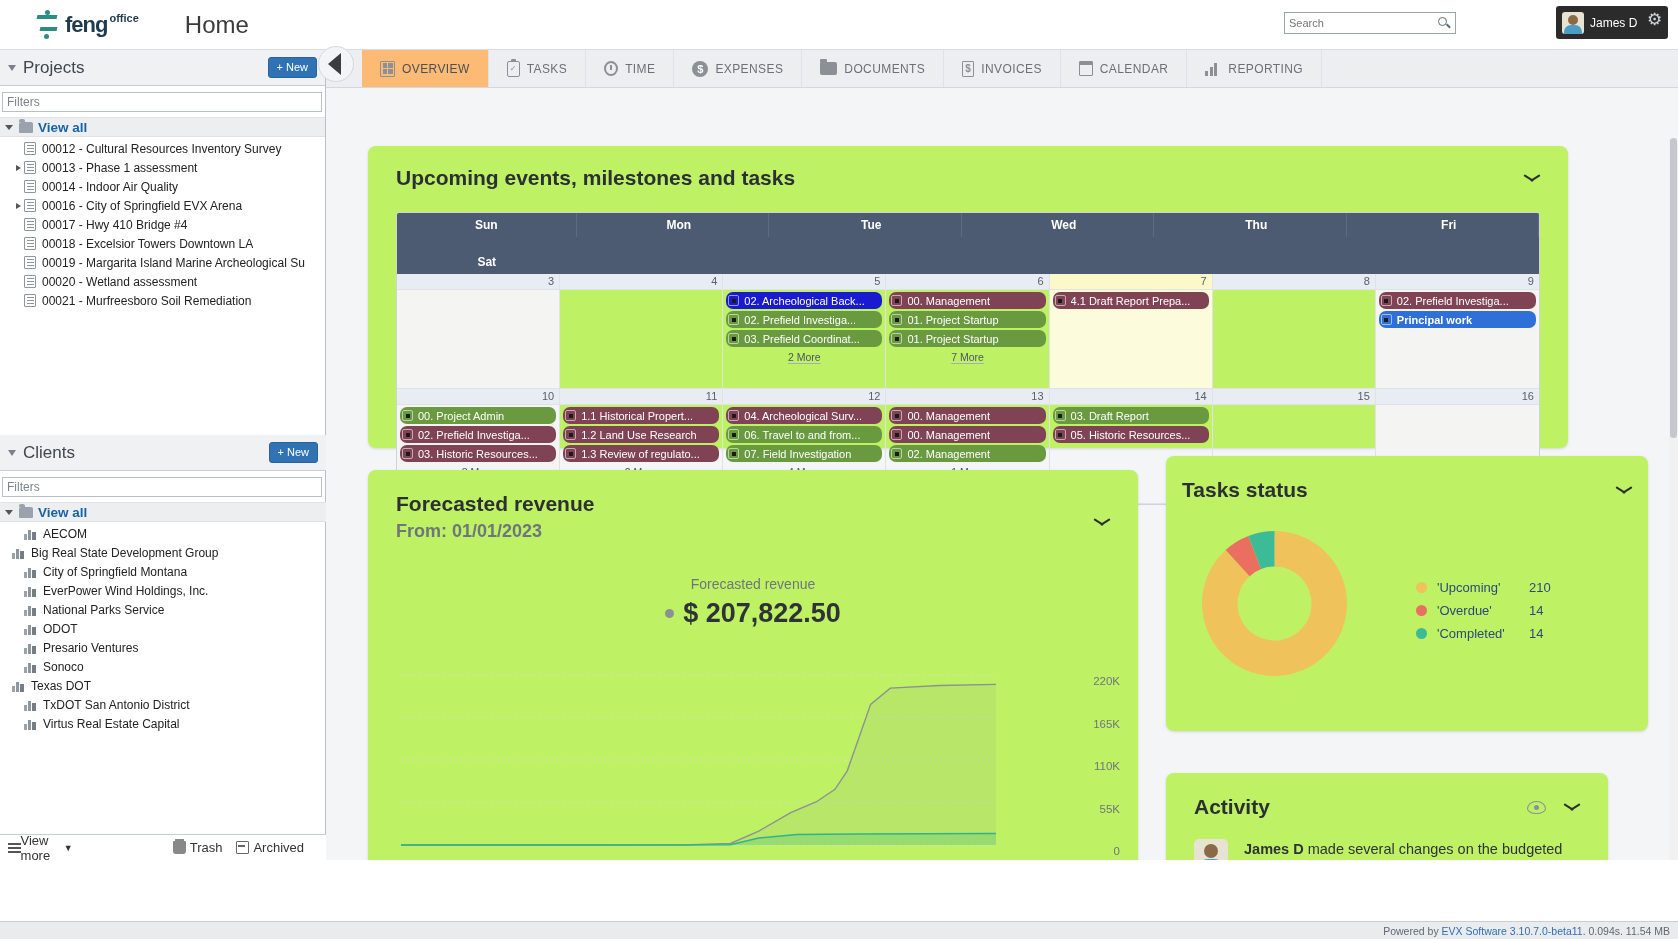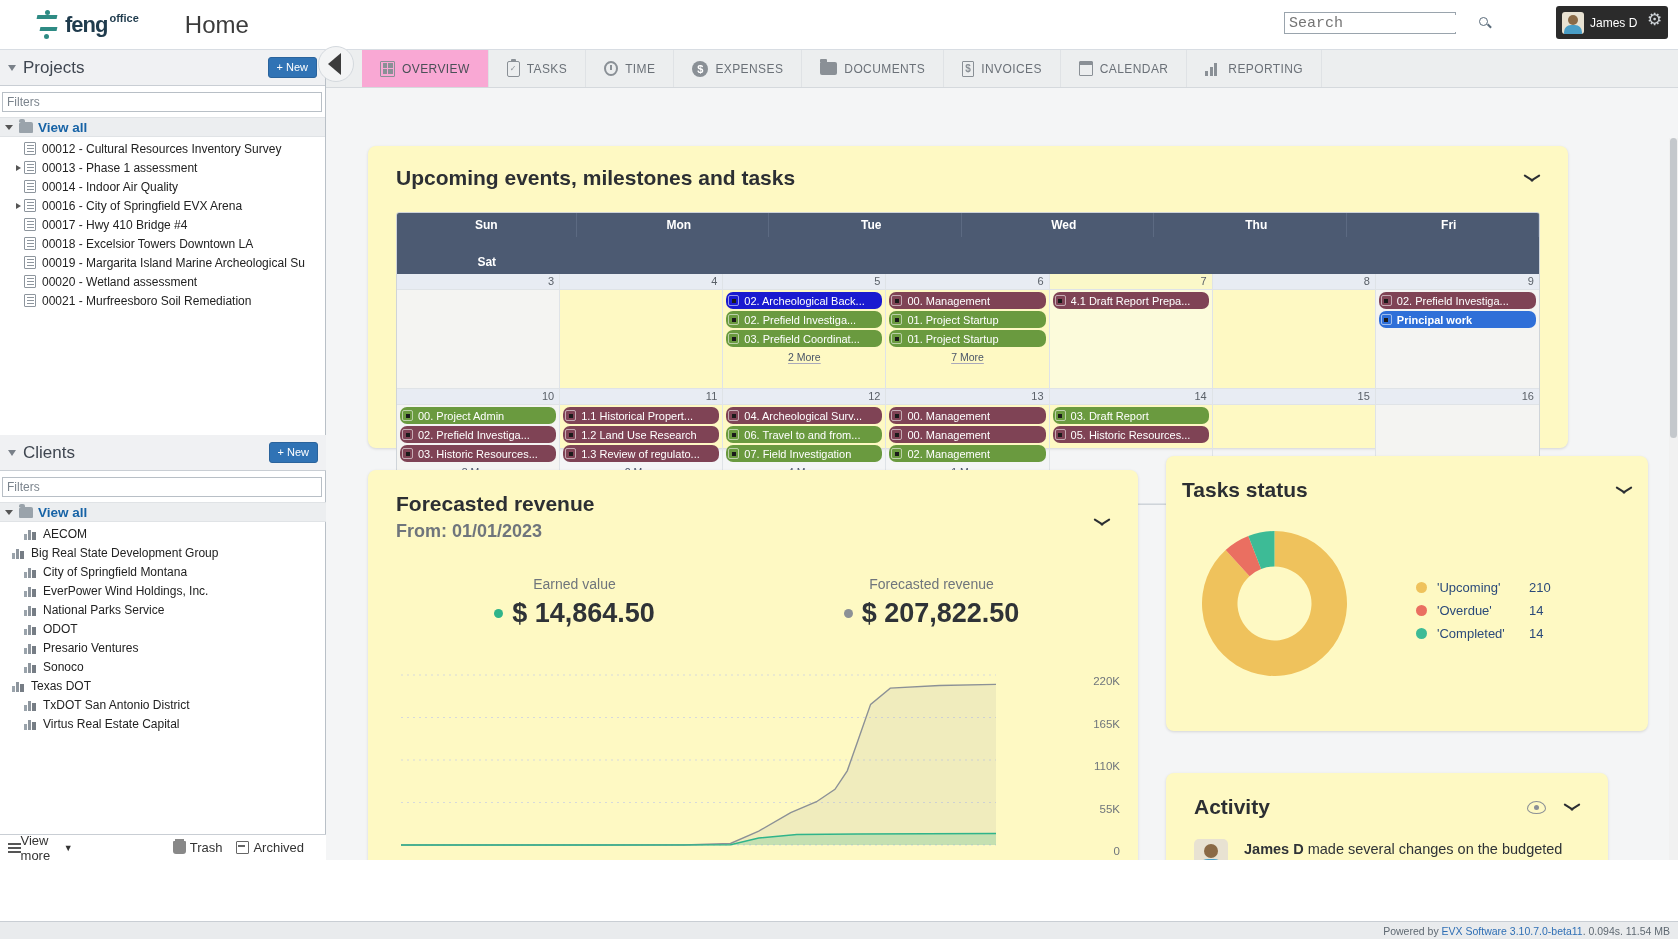--- a/index.html
+++ b/index.html
@@ -36,22 +36,22 @@
   .page-title { font-size: 24px; color: #3b3b3b; margin-left: 46px; font-weight: 400; }
 
   .search-box {
     position: absolute; right: 222px; top: 12px;
     width: 172px; height: 22px;
     border: 1px solid #9aa4ad; background: #fff;
     display: flex; align-items: center;
     padding: 0 4px; font-size: 12px;
   }
   .search-box input {
-    border: none; outline: none; flex: 1; font-size: 15px;
-    font-family: Liberation Mono, monospace; color: #333;
+    border: none; outline: none; flex: 1; font-size: 11px;
+    font-family: Liberation Sans, sans-serif; color: #333;
   }
   .search-icon { width: 13px; height: 13px; position: relative; }
   .search-icon .ring { position: absolute; left: 0; top: 0; width: 9px; height: 9px; border: 1.6px solid #5a6b7a; border-radius: 50%; }
   .search-icon .hand { position: absolute; left: 8px; top: 8px; width: 5px; height: 1.6px; background: #5a6b7a; transform: rotate(45deg); }
 
   .user-chip {
     position: absolute; right: 10px; top: 6px;
     height: 33px; width: 112px;
     background: #2b2b2b; border-radius: 3px;
     display: flex; align-items: center; padding: 0 6px;
@@ -166,21 +166,21 @@
   }
   .tabbar {
     height: 38px; background: #eceeef; border-bottom: 1px solid #d5d9dd;
     display: flex; align-items: stretch; padding-left: 36px;
   }
   .tab {
     display: flex; align-items: center; padding: 0 18px;
     font-size: 12px; color: #6b7178; letter-spacing: 0.4px;
     border-right: 1px solid #dfe2e5; background: #eceeef;
   }
-  .tab.active { background: #f9a8d4; color: #4a5057; }
+  .tab.active { background: #fdba74; color: #4a5057; }
   .tab .tico { margin-right: 7px; display: flex; align-items: center; }
 
   .ico-grid { width: 15px; height: 16px; border: 1.6px solid #8a9096; border-radius: 1px; display: grid; grid-template-columns: 1fr 1fr; grid-template-rows: 1fr 1fr; gap: 1.5px; padding: 1.5px; }
   .ico-grid i { background: #8a9096; }
   .ico-clip { width: 13px; height: 16px; border: 1.6px solid #8a9096; border-radius: 2px; position: relative; }
   .ico-clip::before { content:""; position:absolute; left:3px; top:-2.5px; width:5px; height:3px; background:#8a9096; border-radius:1px; }
   .ico-clip::after { content:"\2713"; position:absolute; left:2px; top:2px; font-size:8px; color:#8a9096; }
   .ico-time { width: 14px; height: 15px; border: 2px solid #8a9096; border-radius: 50%; position: relative; }
   .ico-time::before { content:""; position:absolute; left:4px; top:1.5px; width:1.6px; height:5px; background:#8a9096; }
   .ico-dollar { width: 16px; height: 16px; border-radius: 50%; background: #8a9096; display:flex;align-items:center;justify-content:center; color:#fff; font-size:11px; font-weight:700;}
@@ -189,21 +189,21 @@
   .ico-invoice { width: 12px; height: 16px; border: 1.6px solid #8a9096; border-radius: 1px; display:flex;align-items:center;justify-content:center;font-size:10px;color:#8a9096;font-weight:700;}
   .ico-cal { width: 14px; height: 15px; border: 1.6px solid #8a9096; border-radius: 1px; position: relative; }
   .ico-cal::before { content:""; position:absolute; left:0; top:0; width:100%; height:3px; background:#8a9096; }
   .ico-rep { width: 16px; height: 14px; position: relative; }
   .ico-rep i { position: absolute; bottom: 0; background: #8a9096; width: 3px; }
   .ico-rep .r1 { left: 0; height: 5px; } .ico-rep .r2 { left: 4.5px; height: 9px; } .ico-rep .r3 { left: 9px; height: 13px; }
 
   .scrollarea { position: absolute; left: 0; top: 38px; width: 1352px; height: 772px; overflow: hidden; }
 
   .card {
-    background: #fef9c3; border-radius: 8px;
+    background: #bef264; border-radius: 8px;
     box-shadow: 0 1px 3px rgba(0,0,0,0.13);
   }
   .card-title { font-size: 21px; color: #2c2f33; font-weight: 700; }
   .chev-down-sm {
     width: 16px; height: 9px; position: relative;
   }
   .chev-down-sm::before, .chev-down-sm::after {
     content: ""; position: absolute; top: 0; width: 11px; height: 2px; background: #2c2f33; border-radius: 1px;
   }
   .chev-down-sm::before { left: 0; transform: rotate(33deg); transform-origin: left center; }
@@ -806,27 +806,20 @@
       <div class="card" id="forecast-card">
         <div style="display:flex;align-items:flex-start;justify-content:space-between;">
           <div>
             <div class="card-title">Forecasted revenue</div>
             <div class="fc-sub">From: 01/01/2023</div>
           </div>
           <div class="chev-down-sm" style="margin-top:26px;"></div>
         </div>
         <div class="fc-metrics">
           <div class="fc-metric">
-            <div class="lbl">Earned value</div>
-            <div class="val">
-              <span class="dot green"></span>
-              <span>$ 14,864.50</span>
-            </div>
-          </div>
-          <div class="fc-metric">
             <div class="lbl">Forecasted revenue</div>
             <div class="val">
               <span class="dot gray"></span>
               <span>$ 207,822.50</span>
             </div>
           </div>
         </div>
         <div class="fc-chart">
           <svg id="fc-svg" width="716" height="215" viewBox="0 0 716 215">
               <line x1="5" y1="10" x2="600" y2="10" stroke="#d6d9dc" stroke-width="1.2" stroke-dasharray="2,4"></line>

